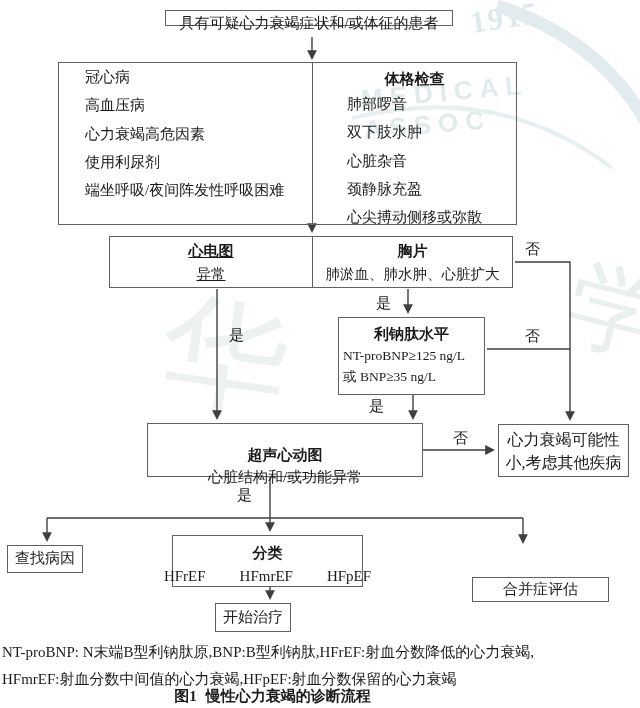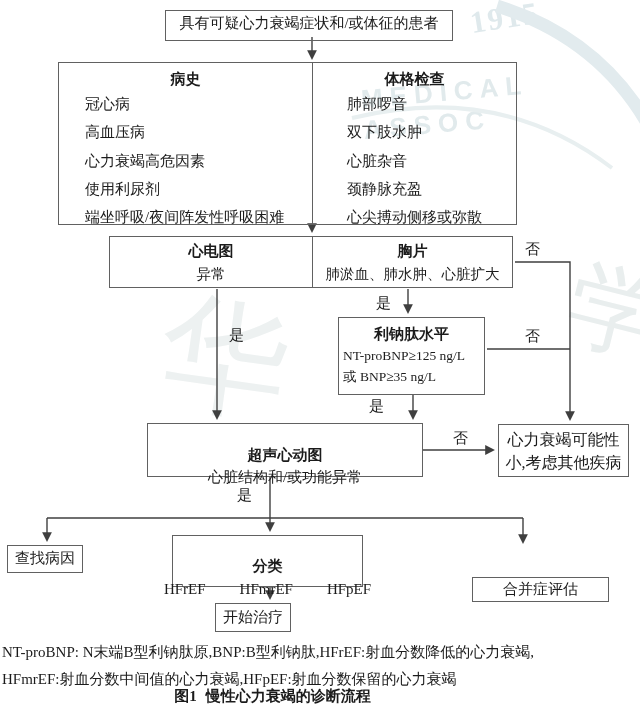--- a/index.html
+++ b/index.html
@@ -12,45 +12,45 @@
   .wm-year{left:470px;top:0px;font-size:31px;font-weight:bold;color:#dfe9ec;transform:rotate(-9deg);letter-spacing:2px;}
   .wm-arc{left:362px;top:72px;font-size:26px;font-weight:bold;color:#e1eaec;letter-spacing:7px;transform:rotate(-5deg);font-family:"Liberation Sans","DejaVu Sans",sans-serif;}
   .wm-char-left{left:160px;top:272px;font-size:128px;color:#edf1f1;transform:rotate(8deg);}
   .wm-char-right{left:568px;top:248px;font-size:96px;color:#e9eeee;transform:rotate(14deg);}
   .wm-svg{left:0;top:0;}
   
   #connectors{position:absolute;left:0;top:0;z-index:1;}
   
   .box{position:absolute;z-index:2;border:1.5px solid #616161;box-sizing:border-box;background:transparent;}
   .ctr{text-align:center;}
-  #patient-box{left:165px;top:10px;width:288px;height:31px;line-height:24px;font-size:15px;}
+  #patient-box{left:165px;top:10px;width:288px;height:16px;line-height:24px;font-size:15px;}
   #history-exam-box{left:58px;top:62px;width:459px;height:163px;display:flex;}
   .he-col{box-sizing:border-box;height:100%;}
   .he-col.left{width:254px;}
   .he-col.right{width:205px;border-left:1.5px solid #616161;}
   .he-head{font-size:15px;font-weight:bold;text-align:center;line-height:22px;margin-top:5px;}
   .he-item{font-size:15px;line-height:28.3px;white-space:nowrap;}
   .he-col.left .he-item{padding-left:26px;}
   .he-col.right .he-item{padding-left:34px;}
   #ecg-xray-box{left:109px;top:236px;width:404px;height:52px;display:flex;}
   .ex-col{box-sizing:border-box;height:100%;padding-top:3px;}
-  .ex-col.left{width:203px;}
+  .ex-col.left{width:203px;text-decoration:underline;}
   .ex-col.right{width:201px;border-left:1.5px solid #616161;}
   .ex-title{font-size:15px;font-weight:bold;text-align:center;line-height:23px;}
   .ex-finding{font-size:14.5px;text-align:center;line-height:23px;white-space:nowrap;}
   #natriuretic-box{left:338px;top:317px;width:147px;height:78px;padding-top:5px;}
   .nat-title{font-size:15px;font-weight:bold;text-align:center;line-height:22px;}
   .nat-line{font-size:13.5px;line-height:21px;padding-left:4px;white-space:nowrap;}
   #echo-box{left:147px;top:423px;width:276px;height:54px;padding-top:20px;}
   .echo-title{font-size:15px;font-weight:bold;text-align:center;line-height:22px;}
   .echo-finding{font-size:15px;text-align:center;line-height:23px;}
   #hf-unlikely-box{left:498px;top:424px;width:131px;height:53px;padding-top:3px;}
   .hfu-line{font-size:16px;text-align:center;line-height:23px;white-space:nowrap;}
   #find-cause-box{left:7px;top:545px;width:76px;height:28px;line-height:25px;font-size:15px;}
-  #classification-box{left:172px;top:535px;width:191px;height:52px;padding-top:19px;}
+  #classification-box{left:172px;top:535px;width:191px;height:52px;padding-top:6px;}
   .cls-title{font-size:15px;font-weight:bold;text-align:center;line-height:22px;}
   .cls-types{display:flex;justify-content:center;gap:34px;font-size:15px;line-height:24px;}
   #comorbidity-box{left:472px;top:577px;width:137px;height:25px;line-height:22px;font-size:15px;}
   #start-treatment-box{left:215px;top:603px;width:76px;height:29px;line-height:26px;font-size:15px;}
   
   .branch-label{position:absolute;z-index:3;font-size:15px;line-height:15px;color:#1b1b1b;}
   #yes-ecg{left:229px;top:328px;}
   #yes-xray{left:376px;top:296px;}
   #yes-natriuretic{left:369px;top:399px;}
   #yes-echo{left:237px;top:488px;}
@@ -99,21 +99,20 @@
       <path d="M270,587 V598" marker-end="url(#arrow)"></path>
     </g>
   </svg>
 
   <div class="box ctr" id="patient-box">
     <span>具有可疑心力衰竭症状和/或体征的患者</span>
   </div>
 
   <div class="box" id="history-exam-box">
     <div class="he-col left">
-      <div class="he-head">病史</div>
       <div class="he-item">冠心病</div>
       <div class="he-item">高血压病</div>
       <div class="he-item">心力衰竭高危因素</div>
       <div class="he-item">使用利尿剂</div>
       <div class="he-item">端坐呼吸/夜间阵发性呼吸困难</div>
     </div>
     <div class="he-col right">
       <div class="he-head">体格检查</div>
       <div class="he-item">肺部啰音</div>
       <div class="he-item">双下肢水肿</div>

